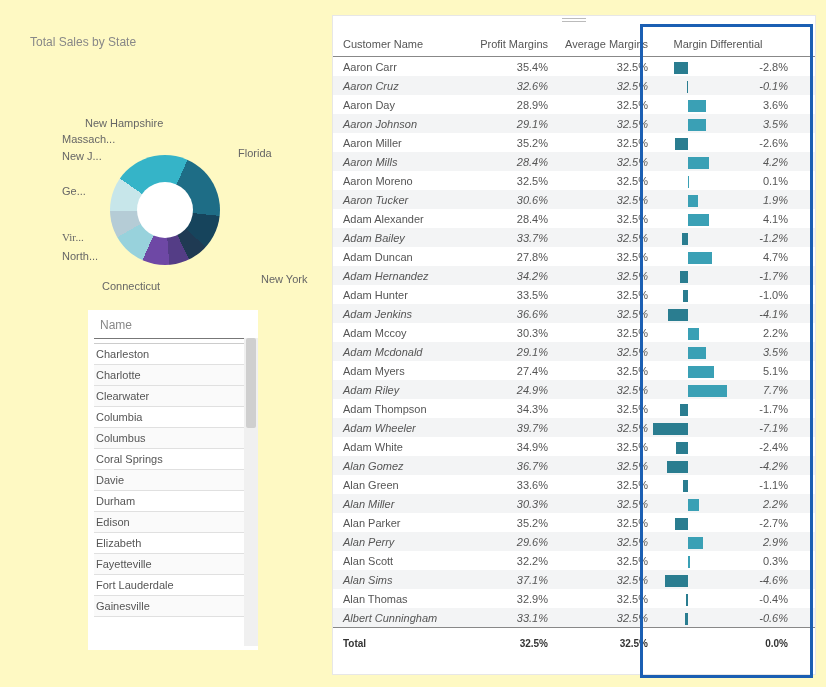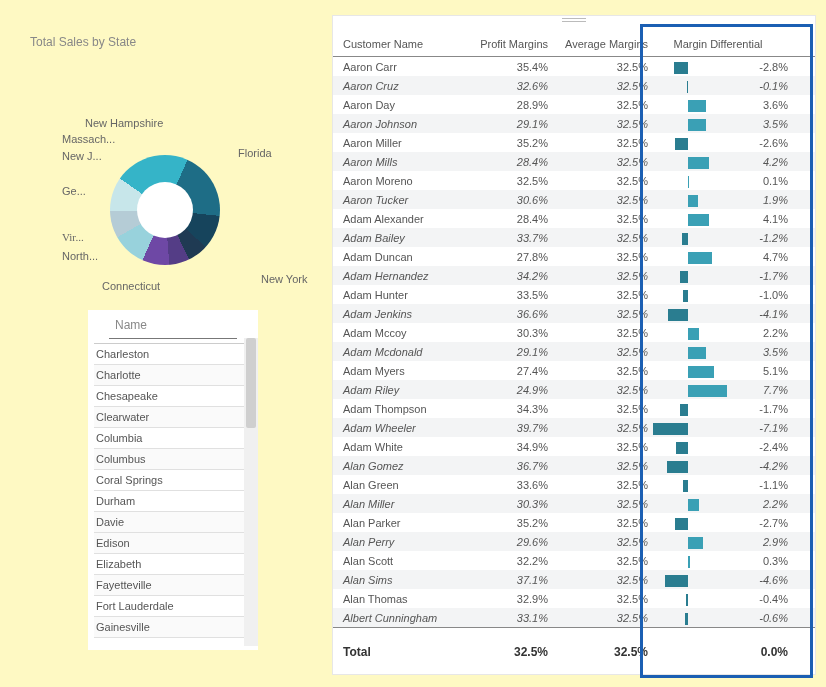--- a/index.html
+++ b/index.html
@@ -5,42 +5,42 @@
   html,body{margin:0;padding:0;background:#fff;font-family:"Segoe UI",Arial,sans-serif;color:#333;}
   #stage{position:relative;width:826px;height:687px;background:#fef9c3;}
   
   #donut-title{position:absolute;left:30px;top:35px;font-size:12px;color:#888;}
   #donut-box{position:absolute;left:30px;top:55px;width:260px;height:210px;}
   #donut-chart{position:absolute;left:80px;top:100px;width:110px;height:110px;border-radius:50%;}
   #donut-inner{position:absolute;left:107px;top:127px;width:56px;height:56px;background:#fff;border-radius:50%;}
   .lbl{position:absolute;font-size:11px;color:#666;white-space:nowrap;}
   
   #slicer{position:absolute;left:88px;top:310px;width:170px;height:340px;background:#fff;}
-  #slicer-header{font-size:12px;color:#888;padding:8px 6px 6px 6px;border-bottom:1px solid #777;margin:0 21px;}
+  #slicer-header{font-size:12px;color:#888;padding:8px 6px 6px 6px;border-bottom:1px solid #777;margin:0 6px;}
   #slicer-body{overflow:hidden;height:300px;margin:4px 6px 0 6px;border-top:1px solid #ccc;}
   .srow{font-size:11px;color:#555;padding:4px 2px;border-bottom:1px solid #e0e0e0;cursor:pointer;}
   .srow.alt{background:#fafafa;}
   #slicer-scroll{position:absolute;right:0;top:28px;bottom:4px;width:14px;background:#f0f0f0;}
   #slicer-thumb{position:absolute;left:2px;top:0;width:10px;height:90px;background:#cfcfcf;border-radius:2px;}
   
   #tbl{position:absolute;left:332px;top:15px;width:482px;height:658px;background:#fff;border:1px solid #e7e7e7;}
   #grip{position:absolute;left:50%;top:2px;width:24px;height:4px;margin-left:-12px;}
   #grip:before,#grip:after{content:"";position:absolute;left:0;right:0;height:1px;background:#bbb;}
   #grip:before{top:0;}#grip:after{top:3px;}
   #thead{display:flex;font-size:11px;color:#555;padding:22px 10px 6px 10px;border-bottom:1px solid #888;}
   #tbody{}
   .row{display:flex;font-size:11px;color:#555;padding:2.5px 10px;align-items:center;}
   .row.alt{background:#f3f4f5;font-style:italic;}
   .c-name{width:120px;}
   .c-pm{width:85px;text-align:right;}
   .c-am{width:100px;text-align:right;}
   .c-bar{width:80px;position:relative;height:14px;}
   .c-md{width:60px;text-align:right;}
   .bar{position:absolute;top:2px;height:12px;background:#2a8a9d;}
-  #tot{display:flex;font-size:12px;font-weight:bold;color:#333;padding:17px 10px;border-top:1px solid #888;}
+  #tot{display:flex;font-size:10px;font-weight:bold;color:#333;padding:10px 10px;border-top:1px solid #888;}
   
   #hl{position:absolute;left:640px;top:24px;width:167px;height:648px;border:3px solid #1b5fb3;pointer-events:none;}
 </style>
 </head>
 <body>
 
 <div id="stage">
 
   <div id="donut-title">Total Sales by State</div>
   <div id="donut-box">
@@ -57,27 +57,26 @@
         <div class="lbl" style="top: 218px; left: 195px; margin-left: 36px;">New York</div>
         <div class="lbl" style="top: 92px; left: 208px;">Florida</div>
       </div>
   </div>
 
   <div id="slicer">
     <div id="slicer-header">Name</div>
     <div id="slicer-body">
         <div class="srow">Charleston</div>
         <div class="srow alt">Charlotte</div>
-        <div class="srow">Chesapeake</div>
         <div class="srow alt">Clearwater</div>
         <div class="srow">Columbia</div>
         <div class="srow alt">Columbus</div>
         <div class="srow">Coral Springs</div>
+        <div class="srow alt">Davie</div>
         <div class="srow">Durham</div>
-        <div class="srow alt">Davie</div>
         <div class="srow alt">Edison</div>
         <div class="srow">Elizabeth</div>
         <div class="srow alt">Fayetteville</div>
         <div class="srow">Fort Lauderdale</div>
         <div class="srow alt">Gainesville</div>
       </div>
     <div id="slicer-scroll">
       <div id="slicer-thumb"></div>
     </div>
   </div>

